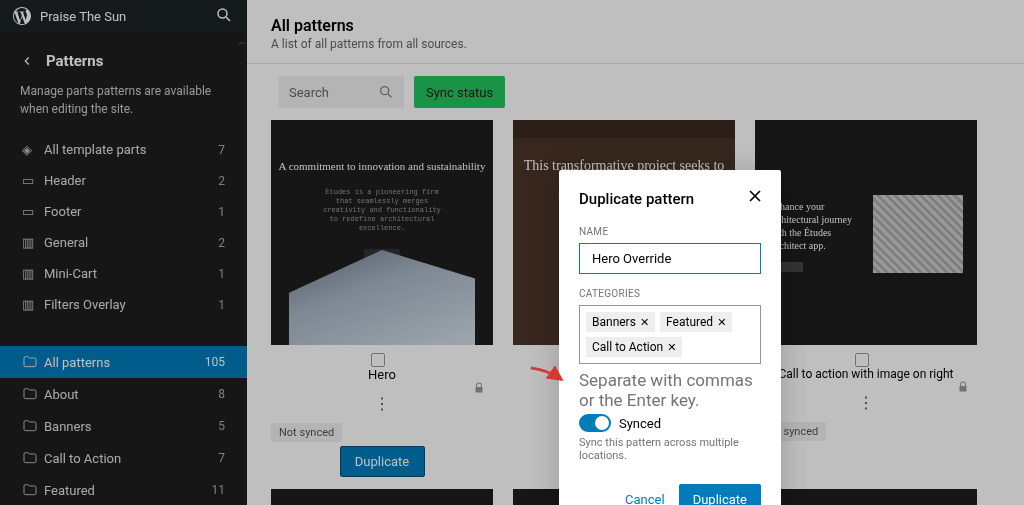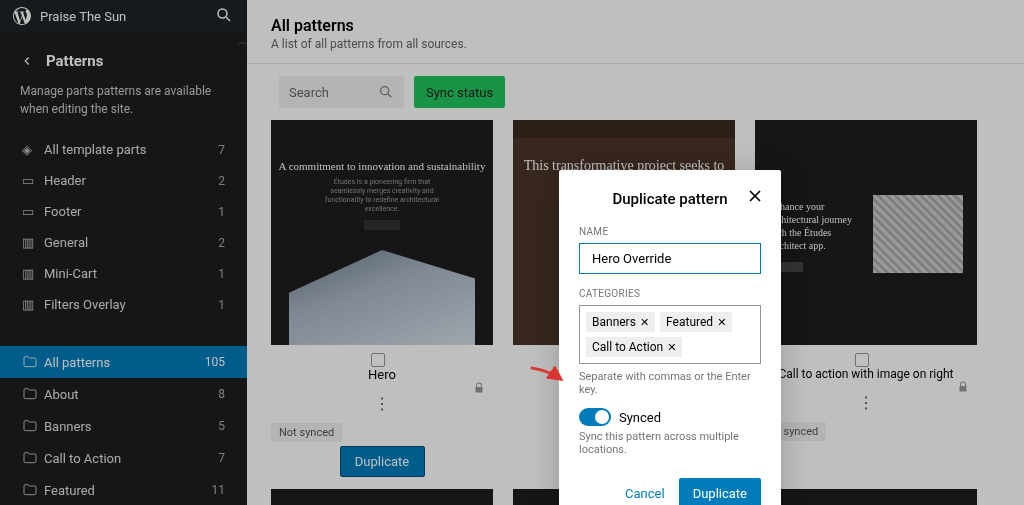--- a/index.html
+++ b/index.html
@@ -28,21 +28,21 @@
 .main-head p{font-size:12px;color:#666;margin-top:2px;}
 .toolbar{padding:12px 24px;display:flex;gap:10px;align-items:center;margin-left:8px;}
 .searchbox{width:125px;height:32px;background:#f0f0f0;border:none;border-radius:2px;padding:0 10px;font-size:13px;position:relative;display:flex;align-items:center;}
 .searchbox .mag{margin-left:auto;opacity:.7}
 .syncbtn{height:32px;background:#22c55e;border:none;border-radius:2px;padding:0 12px;font-size:13px;color:#1e1e1e;}
 
 .grid{padding:0 24px;display:flex;gap:20px;}
 .card{width:222px;}
 .thumb{width:222px;height:225px;background:#1e1e1e;position:relative;overflow:hidden;}
 .hero-title{color:#fff;text-align:center;font-family:serif;font-size:11px;padding-top:40px;}
-.hero-sub{color:#999;font-size:7px;text-align:center;margin:6px auto;width:130px;line-height:1.3;}
+.hero-sub{color:#999;font-size:7px;text-align:center;margin:16px auto;width:130px;line-height:1.3;font-family:Liberation Mono, monospace;}
 .hero-btn{width:36px;height:10px;background:#333;margin:6px auto;}
 .hero-img{position:absolute;bottom:0;left:18px;right:18px;height:95px;background:linear-gradient(160deg,#6b7a8f 0%,#a8b5c4 40%,#d4dee8 100%);clip-path:polygon(0 45%, 50% 0, 100% 30%, 100% 100%, 0 100%);}
 .card-meta{display:flex;align-items:center;padding:8px 2px;font-size:13px;flex-direction:column;}
 .card-meta .chk{width:14px;height:14px;border:1px solid #999;margin-right:8px;border-radius:2px;}
 .card-meta .lock{margin-left:auto;opacity:.6;margin-right:6px;}
 .card-meta .more{font-size:16px;opacity:.7;padding:0 4px;}
 .badge{display:inline-block;background:#f0f0f0;color:#555;font-size:11px;padding:3px 8px;border-radius:2px;}
 .dup-btn{display:block;background:#007cba;color:#fff;border:1.5px solid #0a4b78;width:85px;text-align:center;padding:7px 0;font-size:13px;margin:4px auto 0;border-radius:2px;}
 
 .thumb2{background:#4a3428;}
@@ -54,28 +54,28 @@
 .thumb3 .t3img{position:absolute;right:14px;top:75px;width:90px;height:78px;background:repeating-linear-gradient(45deg,#ccc,#ccc 3px,#aaa 3px,#aaa 6px);}
 
 .row2{padding:0 24px;display:flex;gap:20px;margin-top:12px;}
 .thumb-sm{width:222px;height:80px;background:#1e1e1e;position:relative;overflow:hidden;}
 .vp{position:absolute;left:15px;top:14px;color:#fff;font-family:serif;font-size:28px;font-style:italic;}
 .t4img{position:absolute;right:6px;bottom:0;width:120px;height:55px;background:linear-gradient(#8899aa,#ccddee);}
 .t5 .txt{color:#fff;font-family:serif;font-size:9px;text-align:center;padding-top:55px;}
 
 .overlay{position:absolute;inset:0;background:rgba(0,0,0,0.25);}
 .modal{position:absolute;left:559px;top:170px;width:222px;background:#fff;border-radius:2px;box-shadow:0 4px 30px rgba(0,0,0,.2);padding:20px;}
-.modal h3{font-size:15px;font-weight:500;margin-bottom:18px;text-align:center;}
+.modal h3{font-size:15px;font-weight:500;margin-bottom:18px;}
 .modal .close{position:absolute;right:16px;top:16px;font-size:18px;cursor:pointer;}
 .modal label{font-size:10px;color:#757575;text-transform:uppercase;display:block;margin-bottom:6px;letter-spacing:.3px;}
 .modal .name-input{width:100%;border:1.5px solid #007cba;padding:7px 12px;font-size:13px;margin-bottom:14px;outline:none;}
 .cat-box{border:1px solid #949494;padding:6px;display:flex;flex-wrap:wrap;gap:5px;margin-bottom:6px;}
 .chip{background:#eee;padding:3px 6px;font-size:12px;display:inline-flex;align-items:center;gap:4px;}
 .chip .x{font-size:11px;}
-.hint{font-size:11px;color:#757575;margin-bottom:12px;}
+.hint{font-size:17px;color:#757575;margin-bottom:4px;}
 .toggle-row{display:flex;align-items:center;gap:8px;font-size:13px;margin-bottom:4px;}
 .toggle{width:32px;height:18px;background:#007cba;border-radius:9px;position:relative;}
 .toggle::after{content:"";position:absolute;right:2px;top:2px;width:14px;height:14px;background:#fff;border-radius:50%;}
 .sync-desc{font-size:11px;color:#757575;margin-bottom:22px;}
 .modal-actions{display:flex;justify-content:flex-end;gap:14px;align-items:center;}
 .cancel{color:#007cba;font-size:13px;}
 .dup2{background:#007cba;color:#fff;border:none;padding:8px 14px;font-size:13px;border-radius:2px;}
 
 .arrow{position:absolute;left:529px;top:366px;width:36px;height:18px;z-index:99;}
 .collapse-caret{position:absolute;left:238px;top:35px;color:#888;font-size:10px;}

